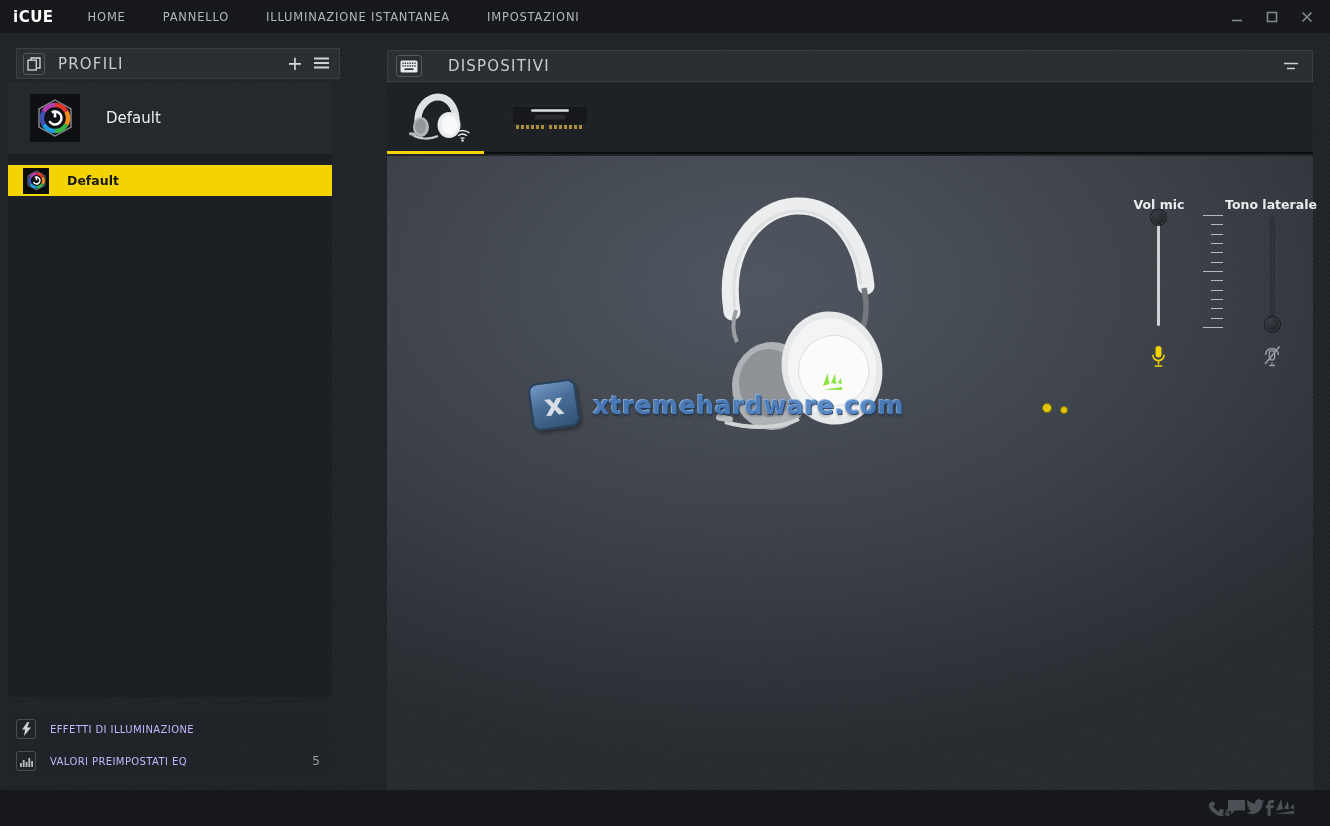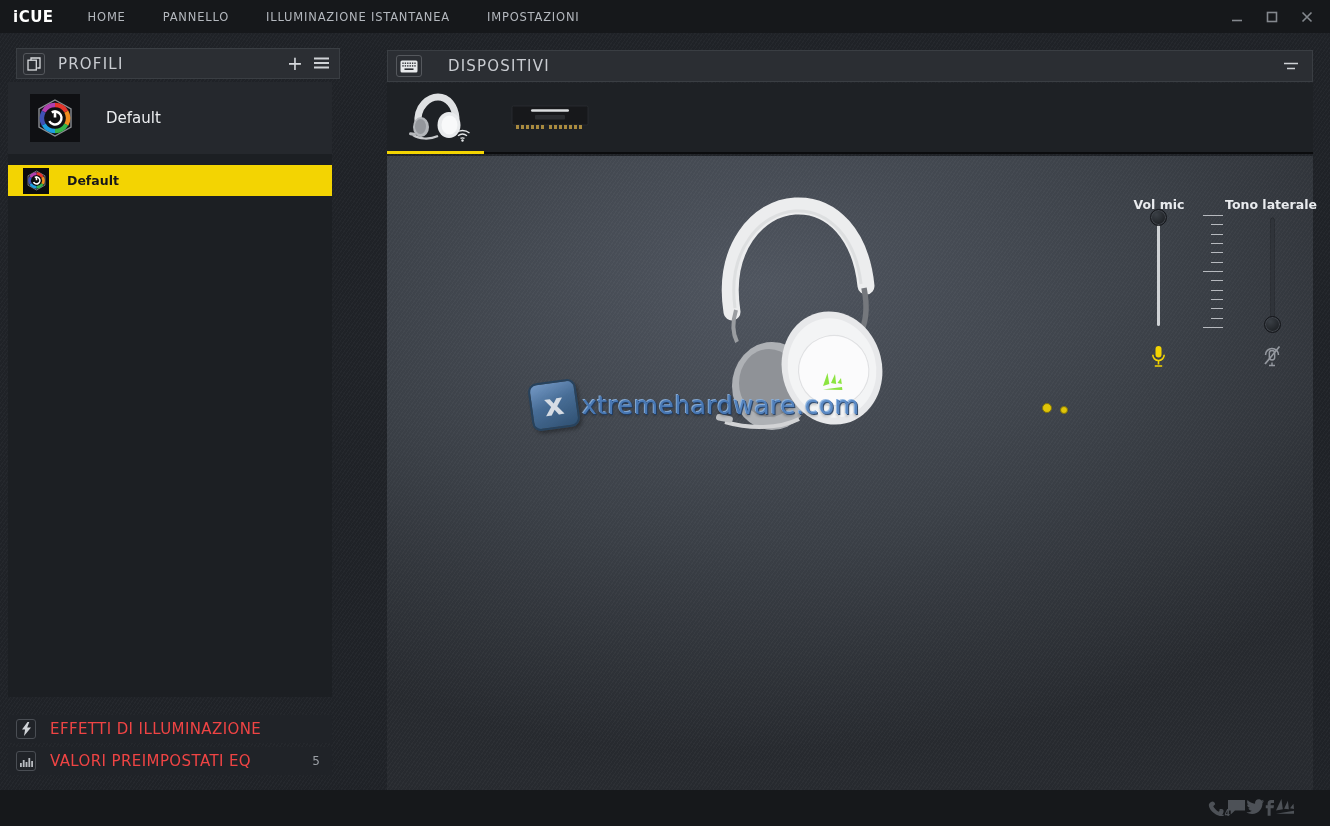--- a/index.html
+++ b/index.html
@@ -46,21 +46,21 @@
     color:#c6c9ce; font-size:12.5px; padding:0 8px; font-family:inherit; }
   .search-row input::placeholder { color:#686c72; }
   .search-row .search-ic { margin-right:7px; display:flex; }
   .profile-row { margin-top:11px; height:31px; display:flex; align-items:center; background:#f3d402; }
   .profile-row .mini-logo { width:26px; height:26px; background:#0b0c0e; margin-left:15px;
     display:flex; align-items:center; justify-content:center; }
   .profile-row .row-name { margin-left:18px; color:#17181b; font-size:12.5px; font-weight:600; }
 
   .footer-row { left:8px; width:324px; height:28px; background:#202328; display:flex; align-items:center; }
   .footer-row .icon-box { width:20px; height:20px; margin-left:8px; border-color:#4a4e54; }
-  .footer-row .footer-label { margin-left:14px; color:#ef4444; font-size:15px; letter-spacing:0.4px; }
+  .footer-row .footer-label { margin-left:14px; color:#c4b5fd; font-size:10px; letter-spacing:0.4px; }
   .footer-row .count { margin-left:auto; margin-right:12px; color:#9b9fa5; font-size:12px; }
 
   
   .devices-header { left:387px; top:50px; width:926px; height:32px; }
   .devices-header .icon-box { width:26px; height:22px; margin-left:8px; }
   .devices-header .panel-title { margin-left:26px; }
   .devices-header .filter-ic { margin-left:auto; margin-right:13px; display:flex; }
 
   .device-tabs { left:387px; top:83px; width:926px; height:71px; background:#1e2125;
     border-bottom:2px solid #0b0c0e; }
@@ -102,21 +102,21 @@
     font-weight:bold; letter-spacing:0.3px; line-height:1.15; }
   .badge-caption { margin-top:5px; color:#e3e5e8; font-size:12px; }
 
   
   .watermark { position:absolute; left:143px; top:225px; display:flex; align-items:center; z-index:6; opacity:0.9; }
   .wm-square { width:48px; height:48px; border-radius:9px; transform:rotate(-8deg);
     background:linear-gradient(160deg,#7ba3d4 0%,#49729f 45%,#2f5377 100%);
     border:2px solid #24425f; display:flex; align-items:center; justify-content:center;
     box-shadow:2px 3px 4px rgba(0,0,0,0.35); }
   .wm-x { color:#e8eef5; font-size:30px; font-weight:bold; transform:rotate(0deg); line-height:1; }
-  .wm-text { margin-left:4px; font-size:25px; font-weight:normal; letter-spacing:0.5px;
+  .wm-text { margin-left:15px; font-size:25px; font-weight:bold; letter-spacing:0.5px;
     color:#4a7ec0; text-shadow:1px 1px 0 #203c61, -1px -1px 0 #89b2e0, 0 2px 3px rgba(0,0,0,0.4); }
   .wm-dot { position:absolute; border-radius:50%; background:#f3d402; border:1px solid #8a7a00; }
   .wm-dot.d1 { left:207px; top:24px; width:10px; height:10px; }
   .wm-dot.d2 { left:224px; top:26px; width:8px; height:8px; }
 
   .big-headset { position:absolute; left:293px; top:34px; z-index:2; }
 
   
   .bottombar { position:absolute; left:0; top:790px; width:1330px; height:36px; background:#16181b; }
   .social { position:absolute; right:34px; top:8px; display:flex; align-items:center; }

